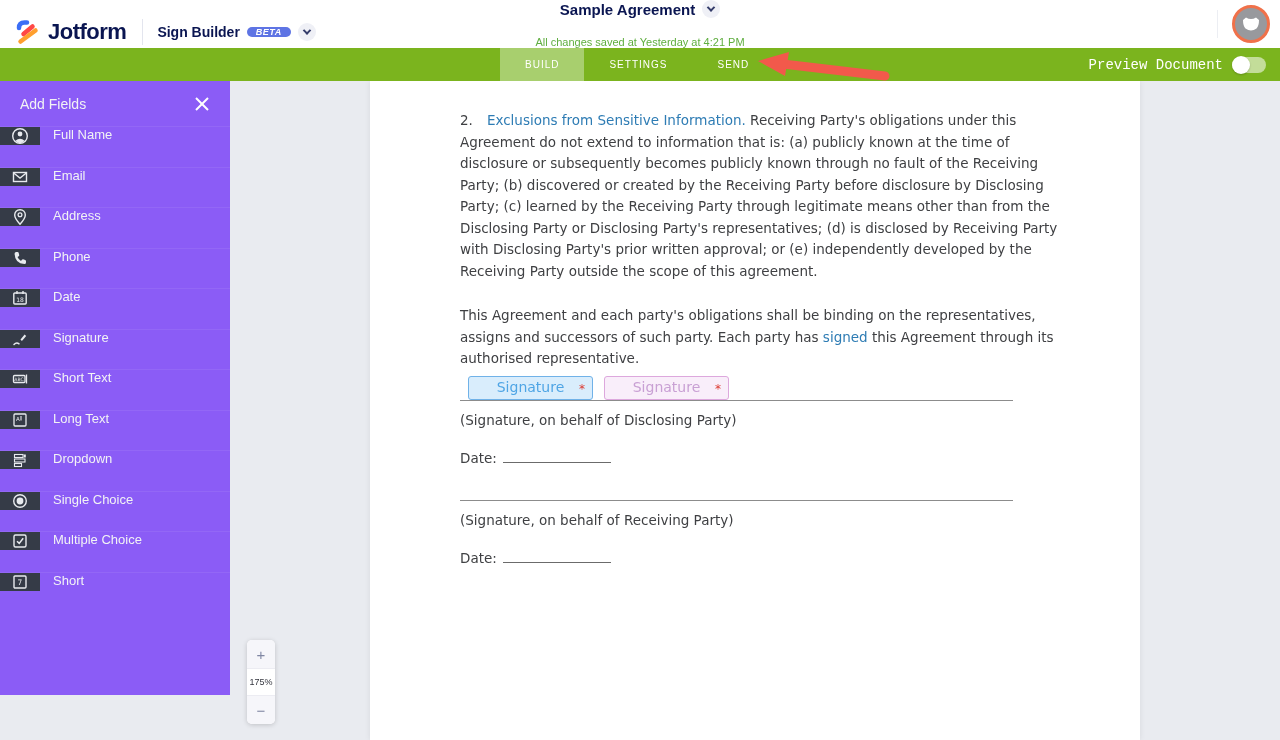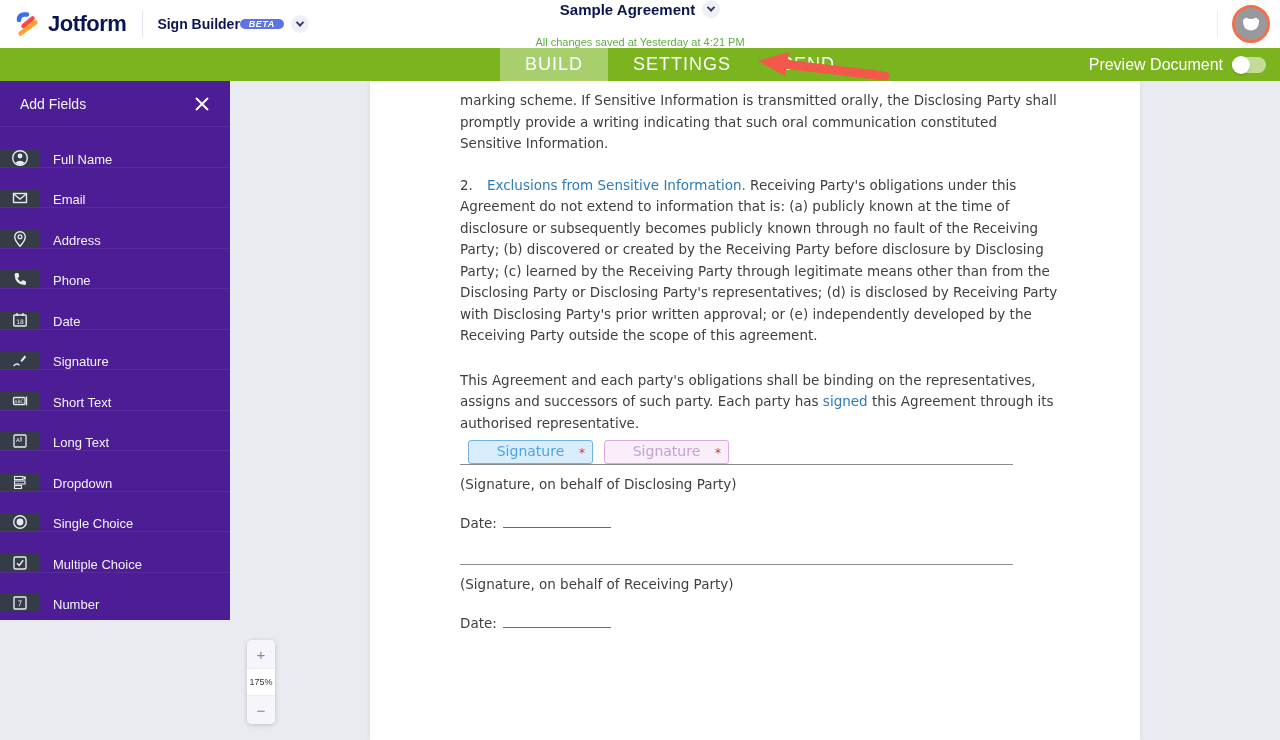--- a/index.html
+++ b/index.html
@@ -1,54 +1,54 @@
 <!DOCTYPE html>
 <html><head>
 <meta charset="utf-8">
 <style>
   * { margin:0; padding:0; box-sizing:border-box; }
   html,body { width:1280px; height:740px; overflow:hidden; font-family:"Liberation Sans", sans-serif; background:#e9ebf0; }
 
   
   .app-header { position:absolute; left:0; top:0; width:1280px; height:48px; background:#ffffff; z-index:30; }
-  .header-left { position:absolute; left:14px; top:0; height:48px; display:flex; align-items:center; }
+  .header-left { position:absolute; left:14px; top:8px; height:48px; display:flex; align-items:center; }
   .logo-wrap { display:flex; align-items:center; gap:8px; }
   .logo-word { font-size:22px; font-weight:bold; color:#0a1551; letter-spacing:-0.5px; }
   .header-divider { width:1px; height:26px; background:#e3e5ee; margin:0 14px 0 16px; }
   .product-name { font-size:14px; font-weight:bold; color:#0a1551; }
-  .beta-badge { display:inline-block; background:#5e74e4; color:#fff; font-size:9px; font-style:italic; font-weight:bold; letter-spacing:.5px; padding:0 9px; border-radius:9px; }
+  .beta-badge { display:inline-block; margin-left:7px; background:#5e74e4; color:#fff; font-size:9px; font-style:italic; font-weight:bold; letter-spacing:.5px; padding:0 9px; border-radius:9px; }
   .chev-circle { width:18px; height:18px; border-radius:50%; background:#eff0f6; display:inline-flex; align-items:center; justify-content:center; margin-left:7px; cursor:pointer; }
   .chev { width:6px; height:6px; border-right:2px solid #343c6a; border-bottom:2px solid #343c6a; transform:rotate(45deg) translate(-1px,-1px); }
   .title-block { position:absolute; left:0; right:0; top:0; height:48px; display:flex; flex-direction:column; align-items:center; justify-content:space-between; pointer-events:none; }
   .title-row { display:flex; align-items:center; pointer-events:auto; }
   .doc-title { font-size:15px; font-weight:bold; color:#0a1551; }
   .save-status { font-size:11px; color:#5fae3f; margin-top:2px; }
   .header-right { position:absolute; right:10px; top:0; height:48px; display:flex; align-items:center; }
   .header-right .vdiv { width:1px; height:28px; background:#eceef3; margin-right:14px; }
   .avatar { width:38px; height:38px; border-radius:50%; background:#98999d; border:3px solid #f0714a; display:flex; align-items:center; justify-content:center; cursor:pointer; }
 
   
   .navbar { position:absolute; left:0; top:48px; width:1280px; height:33px; background:#7bb41e; z-index:29; }
   .tabs { position:absolute; left:500px; top:0; height:33px; display:flex; }
-  .tab { height:33px; display:flex; align-items:center; padding:0 25px; color:#ffffff; font-size:18px; letter-spacing:1px; cursor:pointer; }
+  .tab { height:33px; display:flex; align-items:center; padding:0 25px; color:#ffffff; font-size:10px; letter-spacing:1px; cursor:pointer; }
   .tab.active { background:#a8cf6e; }
   .preview-wrap { position:absolute; right:14px; top:0; height:33px; display:flex; align-items:center; gap:9px; }
-  .preview-label { color:#ffffff; font-size:16px; }
+  .preview-label { color:#ffffff; font-size:14px;font-family:Liberation Mono, monospace; }
   .toggle { width:34px; height:16px; border-radius:8px; background:rgba(255,255,255,.55); position:relative; cursor:pointer; }
   .toggle .knob { position:absolute; left:0px; top:-1px; width:18px; height:18px; border-radius:50%; background:#ffffff; box-shadow:0 1px 2px rgba(0,0,0,.2); }
 
   
   .anno-arrow { position:absolute; left:755px; top:50px; width:145px; height:36px; z-index:40; pointer-events:none; }
 
   
-  .sidebar { position:absolute; left:0; top:81px; width:230px; height:539px; background:#4c1d95; z-index:20; }
+  .sidebar { position:absolute; left:0; top:81px; width:230px; height:614px; background:#8b5cf6; z-index:20; }
   .sidebar-header { height:45px; display:flex; align-items:center; justify-content:space-between; padding:0 18px 0 20px; }
   .sidebar-title { color:#f2f3f5; font-size:14px; }
   .close-x { width:20px; height:20px; cursor:pointer; display:flex; align-items:center; justify-content:center; }
-  .field-item { height:40.5px; display:flex; align-items:flex-end; border-top:1px solid rgba(255,255,255,.07); cursor:pointer; }
+  .field-item { height:40.5px; display:flex; align-items:flex-start; border-top:1px solid rgba(255,255,255,.07); cursor:pointer; }
   .field-icon-cell { width:40px; background:#353b47; display:flex; align-items:center; justify-content:center; flex:none; }
   .field-label { color:#f2f3f5; font-size:13px; display:flex; align-items:center; padding-left:13px; }
 
   
   .canvas { position:absolute; left:230px; top:81px; width:1050px; height:659px; background:#e9ebf0; }
   .page { position:absolute; left:140px; top:0; width:770px; height:659px; background:#ffffff; box-shadow:0 0 6px rgba(0,0,0,.08); }
   .doc-content { padding:9px 85px 0 90px; font-family:"DejaVu Sans", sans-serif; font-size:13.5px; line-height:21.5px; color:#3f4043; }
   .doc-p { width:600px; }
   .p2 { margin-top:20px; }
   .p3 { margin-top:23px; }
@@ -260,28 +260,27 @@
     <span class="field-label">Multiple Choice</span>
   </div>
 
   <div class="field-item">
     <div class="field-icon-cell">
         <svg width="18" height="18" viewBox="0 0 18 18">
       <rect x="3" y="3" width="12" height="12" rx="1" fill="none" stroke="#e8eaee" stroke-width="1.4"></rect>
       <text x="9" y="12" font-size="7.5" fill="#e8eaee" text-anchor="middle" font-family="DejaVu Sans">7</text>
     </svg>
       </div>
-    <span class="field-label">Number</span>
+    <span class="field-label">Short</span>
   </div>
 </div>
 
 <div class="canvas">
   <div class="page">
     <div class="doc-content">
-      <p class="doc-p">marking scheme. If Sensitive Information is transmitted orally, the Disclosing Party shall promptly provide a writing indicating that such oral communication constituted Sensitive Information.</p>
 
       <p class="doc-p p2"><span class="p2-num">2.</span><span class="doc-link">Exclusions from Sensitive Information.</span><span> Receiving Party's obligations under this Agreement do not extend to information that is: (a) publicly known at the time of disclosure or subsequently becomes publicly known through no fault of the Receiving Party; (b) discovered or created by the Receiving Party before disclosure by Disclosing Party; (c) learned by the Receiving Party through legitimate means other than from the Disclosing Party or Disclosing Party's representatives; (d) is disclosed by Receiving Party with Disclosing Party's prior written approval; or (e) independently developed by the Receiving Party outside the scope of this agreement.</span></p>
 
       <p class="doc-p p3"><span>This Agreement and each party's obligations shall be binding on the representatives, assigns and successors of such party. Each party has </span><span class="doc-link">signed</span><span> this Agreement through its authorised representative.</span></p>
 
       <div class="sig-row">
         <div class="sig-chip chip-blue">
           <span>Signature</span>
           <span class="req">*</span>
         </div>

